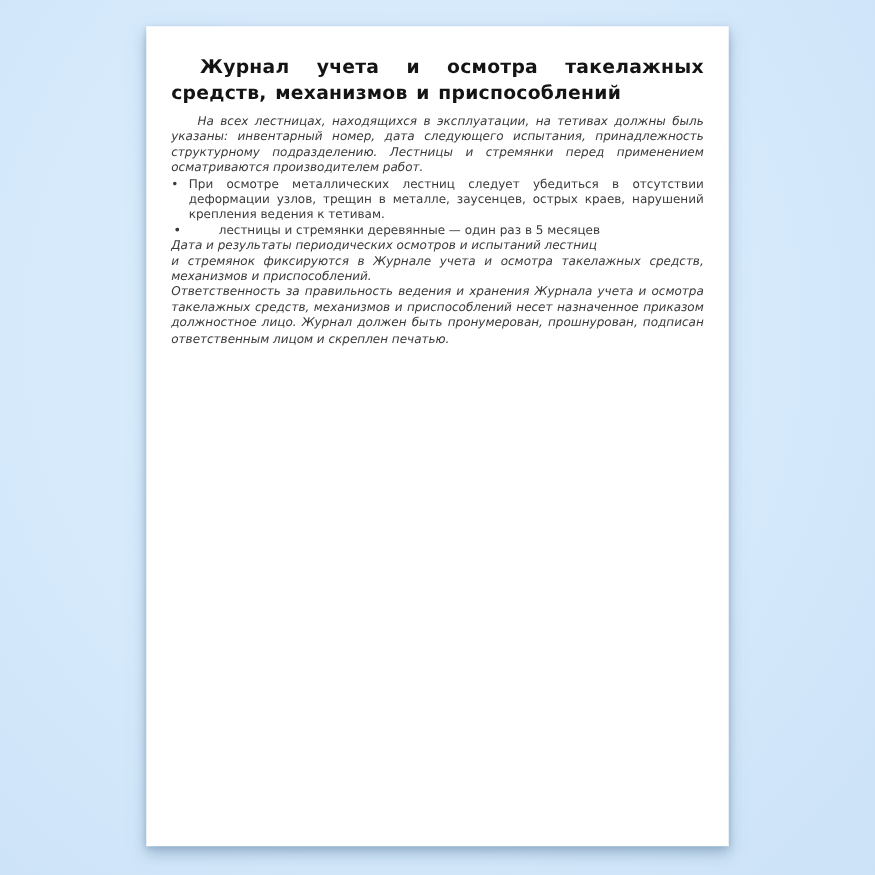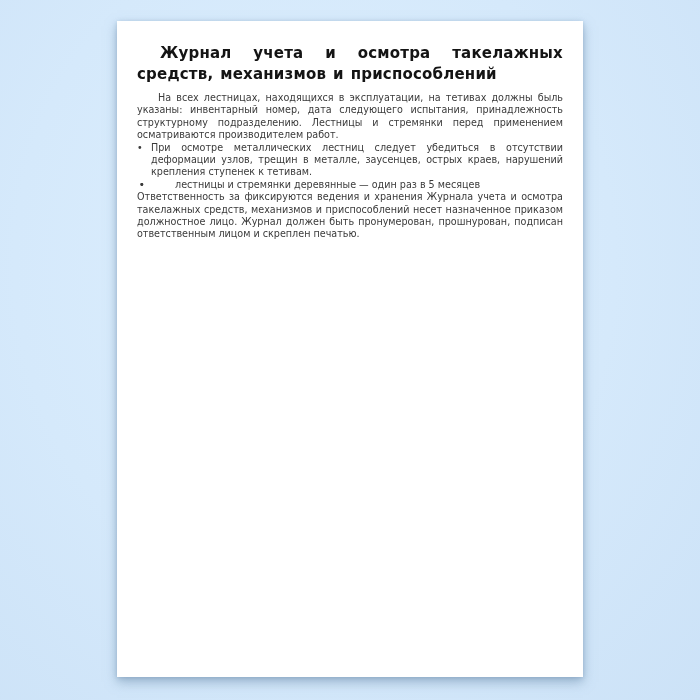--- a/index.html
+++ b/index.html
@@ -28,21 +28,21 @@
     text-indent: 23px;
     word-spacing: 1.5px;
     letter-spacing: 0.2px;
     margin-bottom: 7px;
   }
   .doc-body {
     font-size: 9.6px;
     line-height: 12.4px;
     color: #3a3a3a;
   }
-  .para { text-align: justify; }
+  .para { text-align: justify; font-style: italic; }
   .para.indent { text-indent: 21px; }
   .para.prebreak { white-space: pre-line; }
   .li { position: relative; text-align: justify; }
   .li .marker { position: absolute; top: 0; }
   .li.li-hang { padding-left: 14px; }
   .li.li-hang .marker { left: 0; }
   .li.li-tab { padding-left: 38px; }
   .li.li-tab .marker { left: 2px; }
 </style>
 </head>
@@ -52,31 +52,33 @@
   <div class="sheet">
 
     <h1 class="doc-title">Журнал учета и осмотра такелажных средств, механизмов и приспособлений</h1>
 
     <div class="doc-body">
 
       <p class="para indent">На всех лестницах, находящихся в эксплуатации, на тетивах должны быль указаны: инвентарный номер, дата следующего испытания, принадлежность структурному подразделению. Лестницы и стремянки перед применением осматриваются производителем работ.</p>
 
       <div class="li li-hang">
         <span class="marker">•</span>
-        <span>При осмотре металлических лестниц следует убедиться в отсутствии деформации узлов, трещин в металле, заусенцев, острых краев, нарушений крепления ступенек к тетивам.</span>
+        <span>При осмотре металлических лестниц следует убедиться в отсутствии деформации узлов, трещин в металле, заусенцев, острых краев, нарушений крепления ведения к тетивам.</span>
       </div>
 
 
       <div class="li li-tab">
         <span class="marker">•</span>
       </div>
 
       <div class="li li-tab">
         <span class="marker">•</span>
         <span>лестницы и стремянки деревянные — один раз в 5 месяцев</span>
       </div>
 
+      <p class="para prebreak">Дата и результаты периодических осмотров и испытаний лестниц
+и стремянок фиксируются в Журнале учета и осмотра такелажных средств, механизмов и приспособлений.</p>
 
-      <p class="para">Ответственность за фиксируются ведения и хранения Журнала учета и осмотра такелажных средств, механизмов и приспособлений несет назначенное приказом должностное лицо. Журнал должен быть пронумерован, прошнурован, подписан ответственным лицом и скреплен печатью.</p>
+      <p class="para">Ответственность за правильность ведения и хранения Журнала учета и осмотра такелажных средств, механизмов и приспособлений несет назначенное приказом должностное лицо. Журнал должен быть пронумерован, прошнурован, подписан ответственным лицом и скреплен печатью.</p>
 
     </div>
   </div>
 </div>
 
 </body></html>

